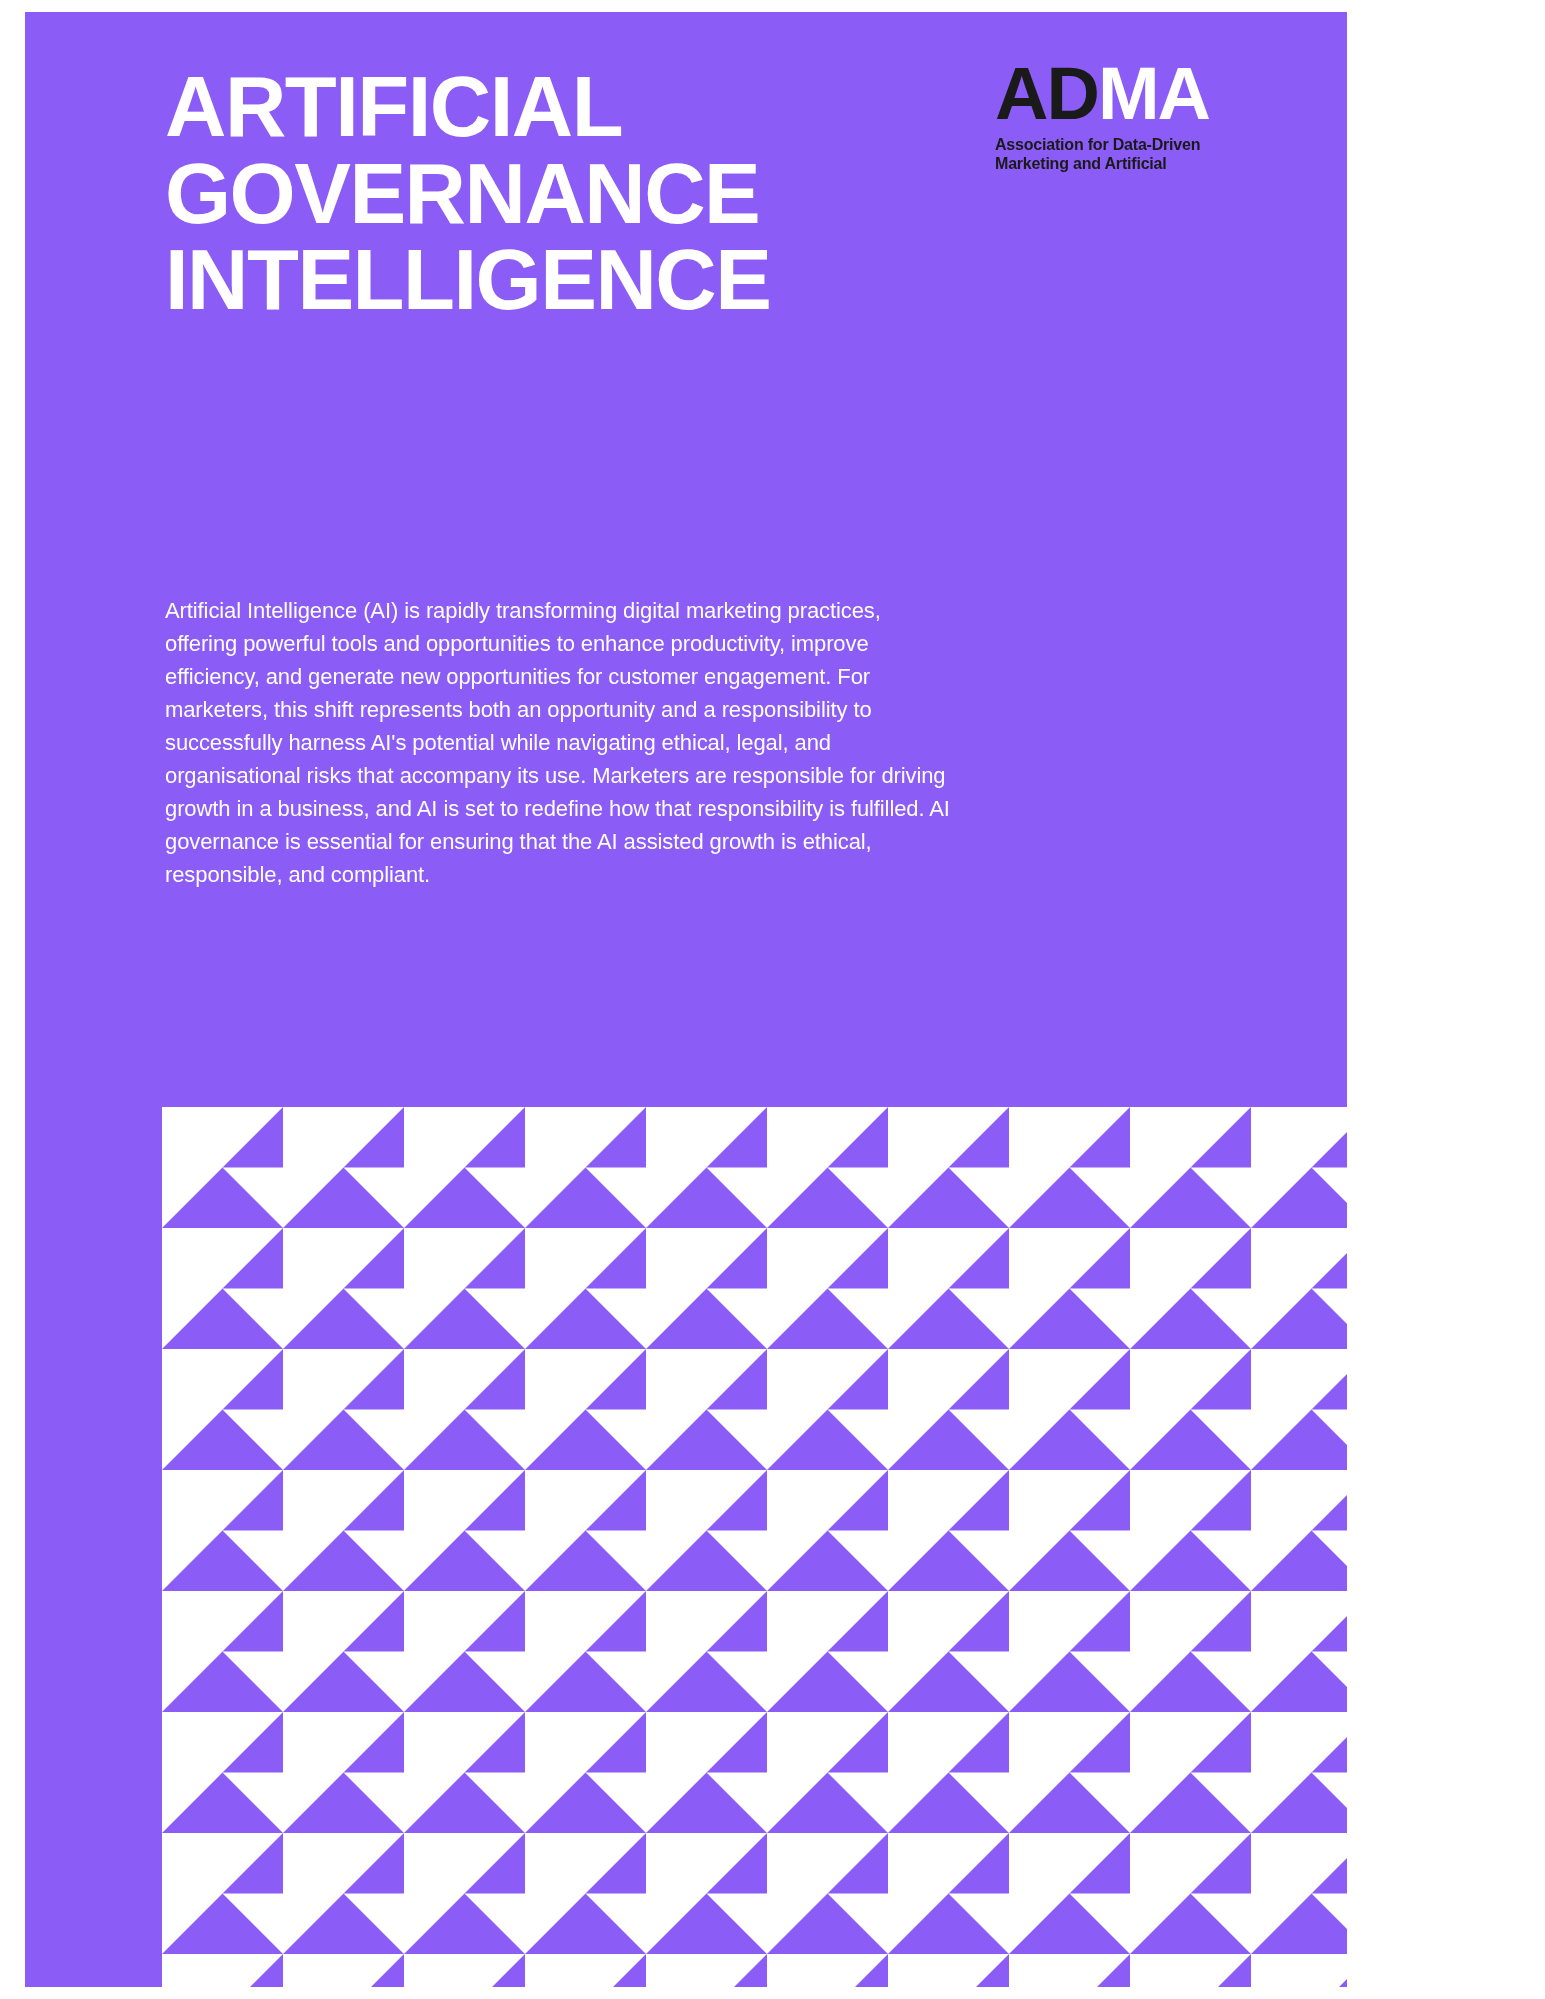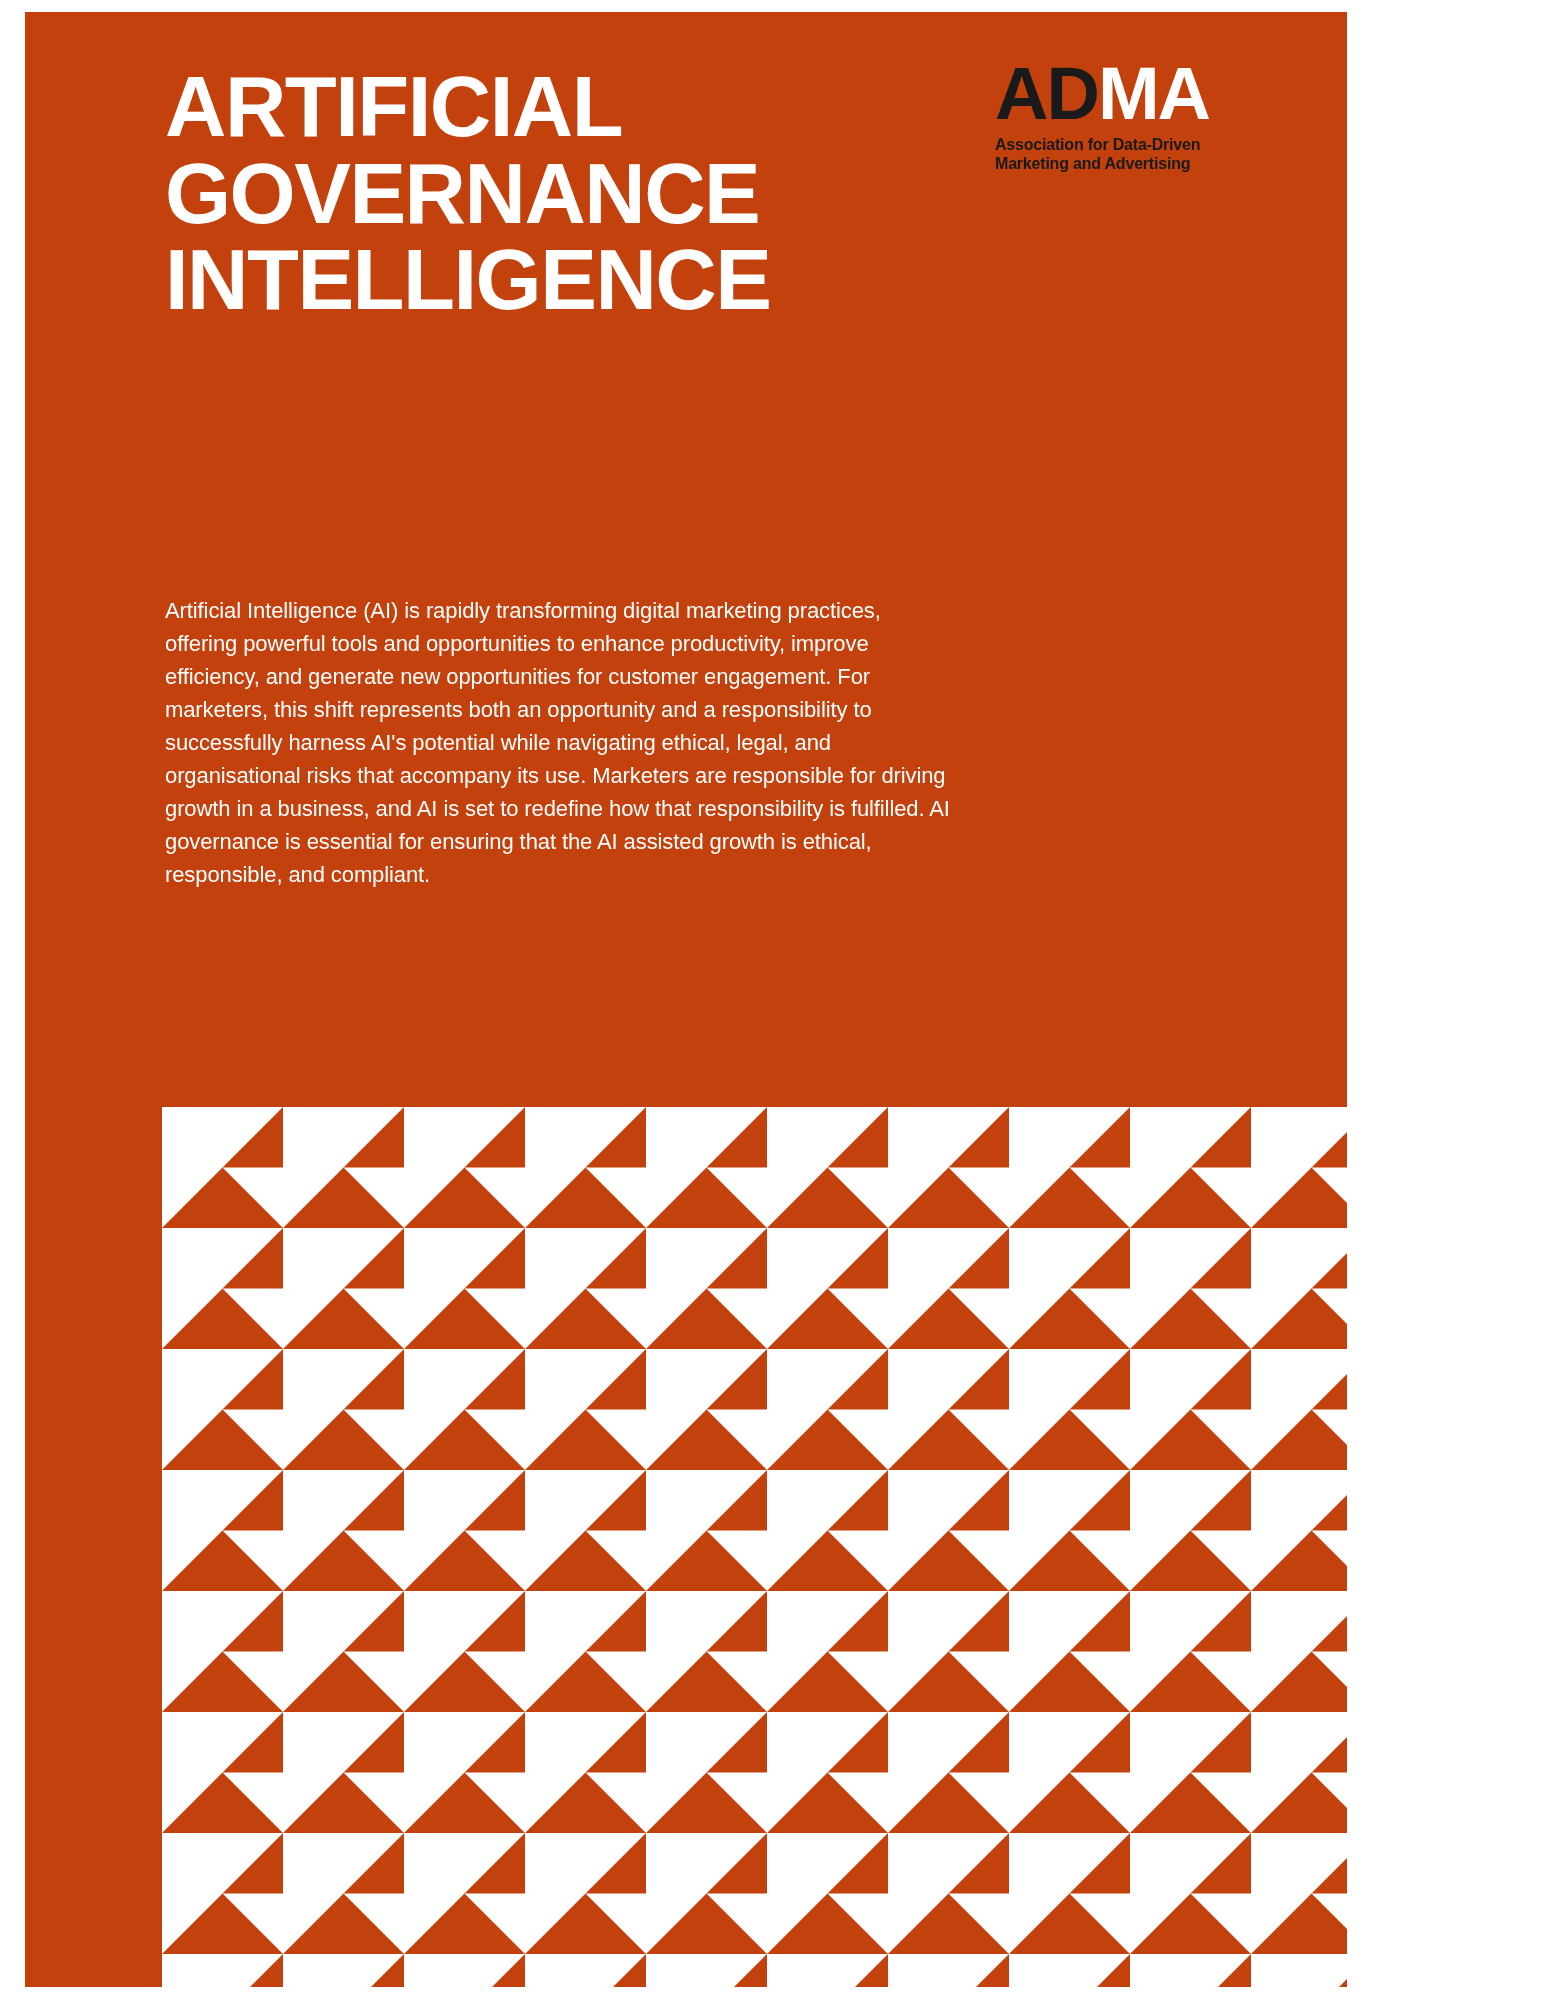--- a/index.html
+++ b/index.html
@@ -19,21 +19,21 @@
     height: 1999px;
     background: #ffffff;
     overflow: hidden;
   }
   .cover {
     position: absolute;
     left: 25px;
     top: 12px;
     width: 1322px;
     height: 1975px;
-    background: #c2410c;
+    background: #8b5cf6;
     overflow: hidden;
   }
   
   .logo-block {
     position: absolute;
     right: 52px;
     top: 48px;
     width: 300px;
     text-align: left;
     margin-left: 12px;
@@ -111,21 +111,21 @@
     <div class="title">
       <span class="ln">ARTIFICIAL</span>
       <span class="ln">GOVERNANCE</span>
       <span class="ln">INTELLIGENCE</span>
     </div>
 
     <div class="logo-block">
       <div class="logo-word"><span>AD</span><span class="hl">MA</span></div>
       <div class="logo-sub">
         <div>Association for Data-Driven</div>
-        <div>Marketing and Advertising</div>
+        <div>Marketing and Artificial</div>
       </div>
     </div>
 
     <p class="intro">Artificial Intelligence (AI) is rapidly transforming digital marketing practices, offering powerful tools and opportunities to enhance productivity, improve efficiency, and generate new opportunities for customer engagement. For marketers, this shift represents both an opportunity and a responsibility to successfully harness AI's potential while navigating ethical, legal, and organisational risks that accompany its use. Marketers are responsible for driving growth in a business, and AI is set to redefine how that responsibility is fulfilled. AI governance is essential for ensuring that the AI assisted growth is ethical, responsible, and compliant.</p>
 
     <div class="pattern">
       <svg id="pattern-svg" width="1335" height="905" viewBox="0 0 1335 905" xmlns="http://www.w3.org/2000/svg" aria-hidden="true">
           <polygon points="0,0 121,0 0,121" fill="#ffffff"></polygon>
           <polygon points="60.5,60.5 121,60.5 121,121" fill="#ffffff"></polygon>
           <polygon points="121,0 242,0 121,121" fill="#ffffff"></polygon>

